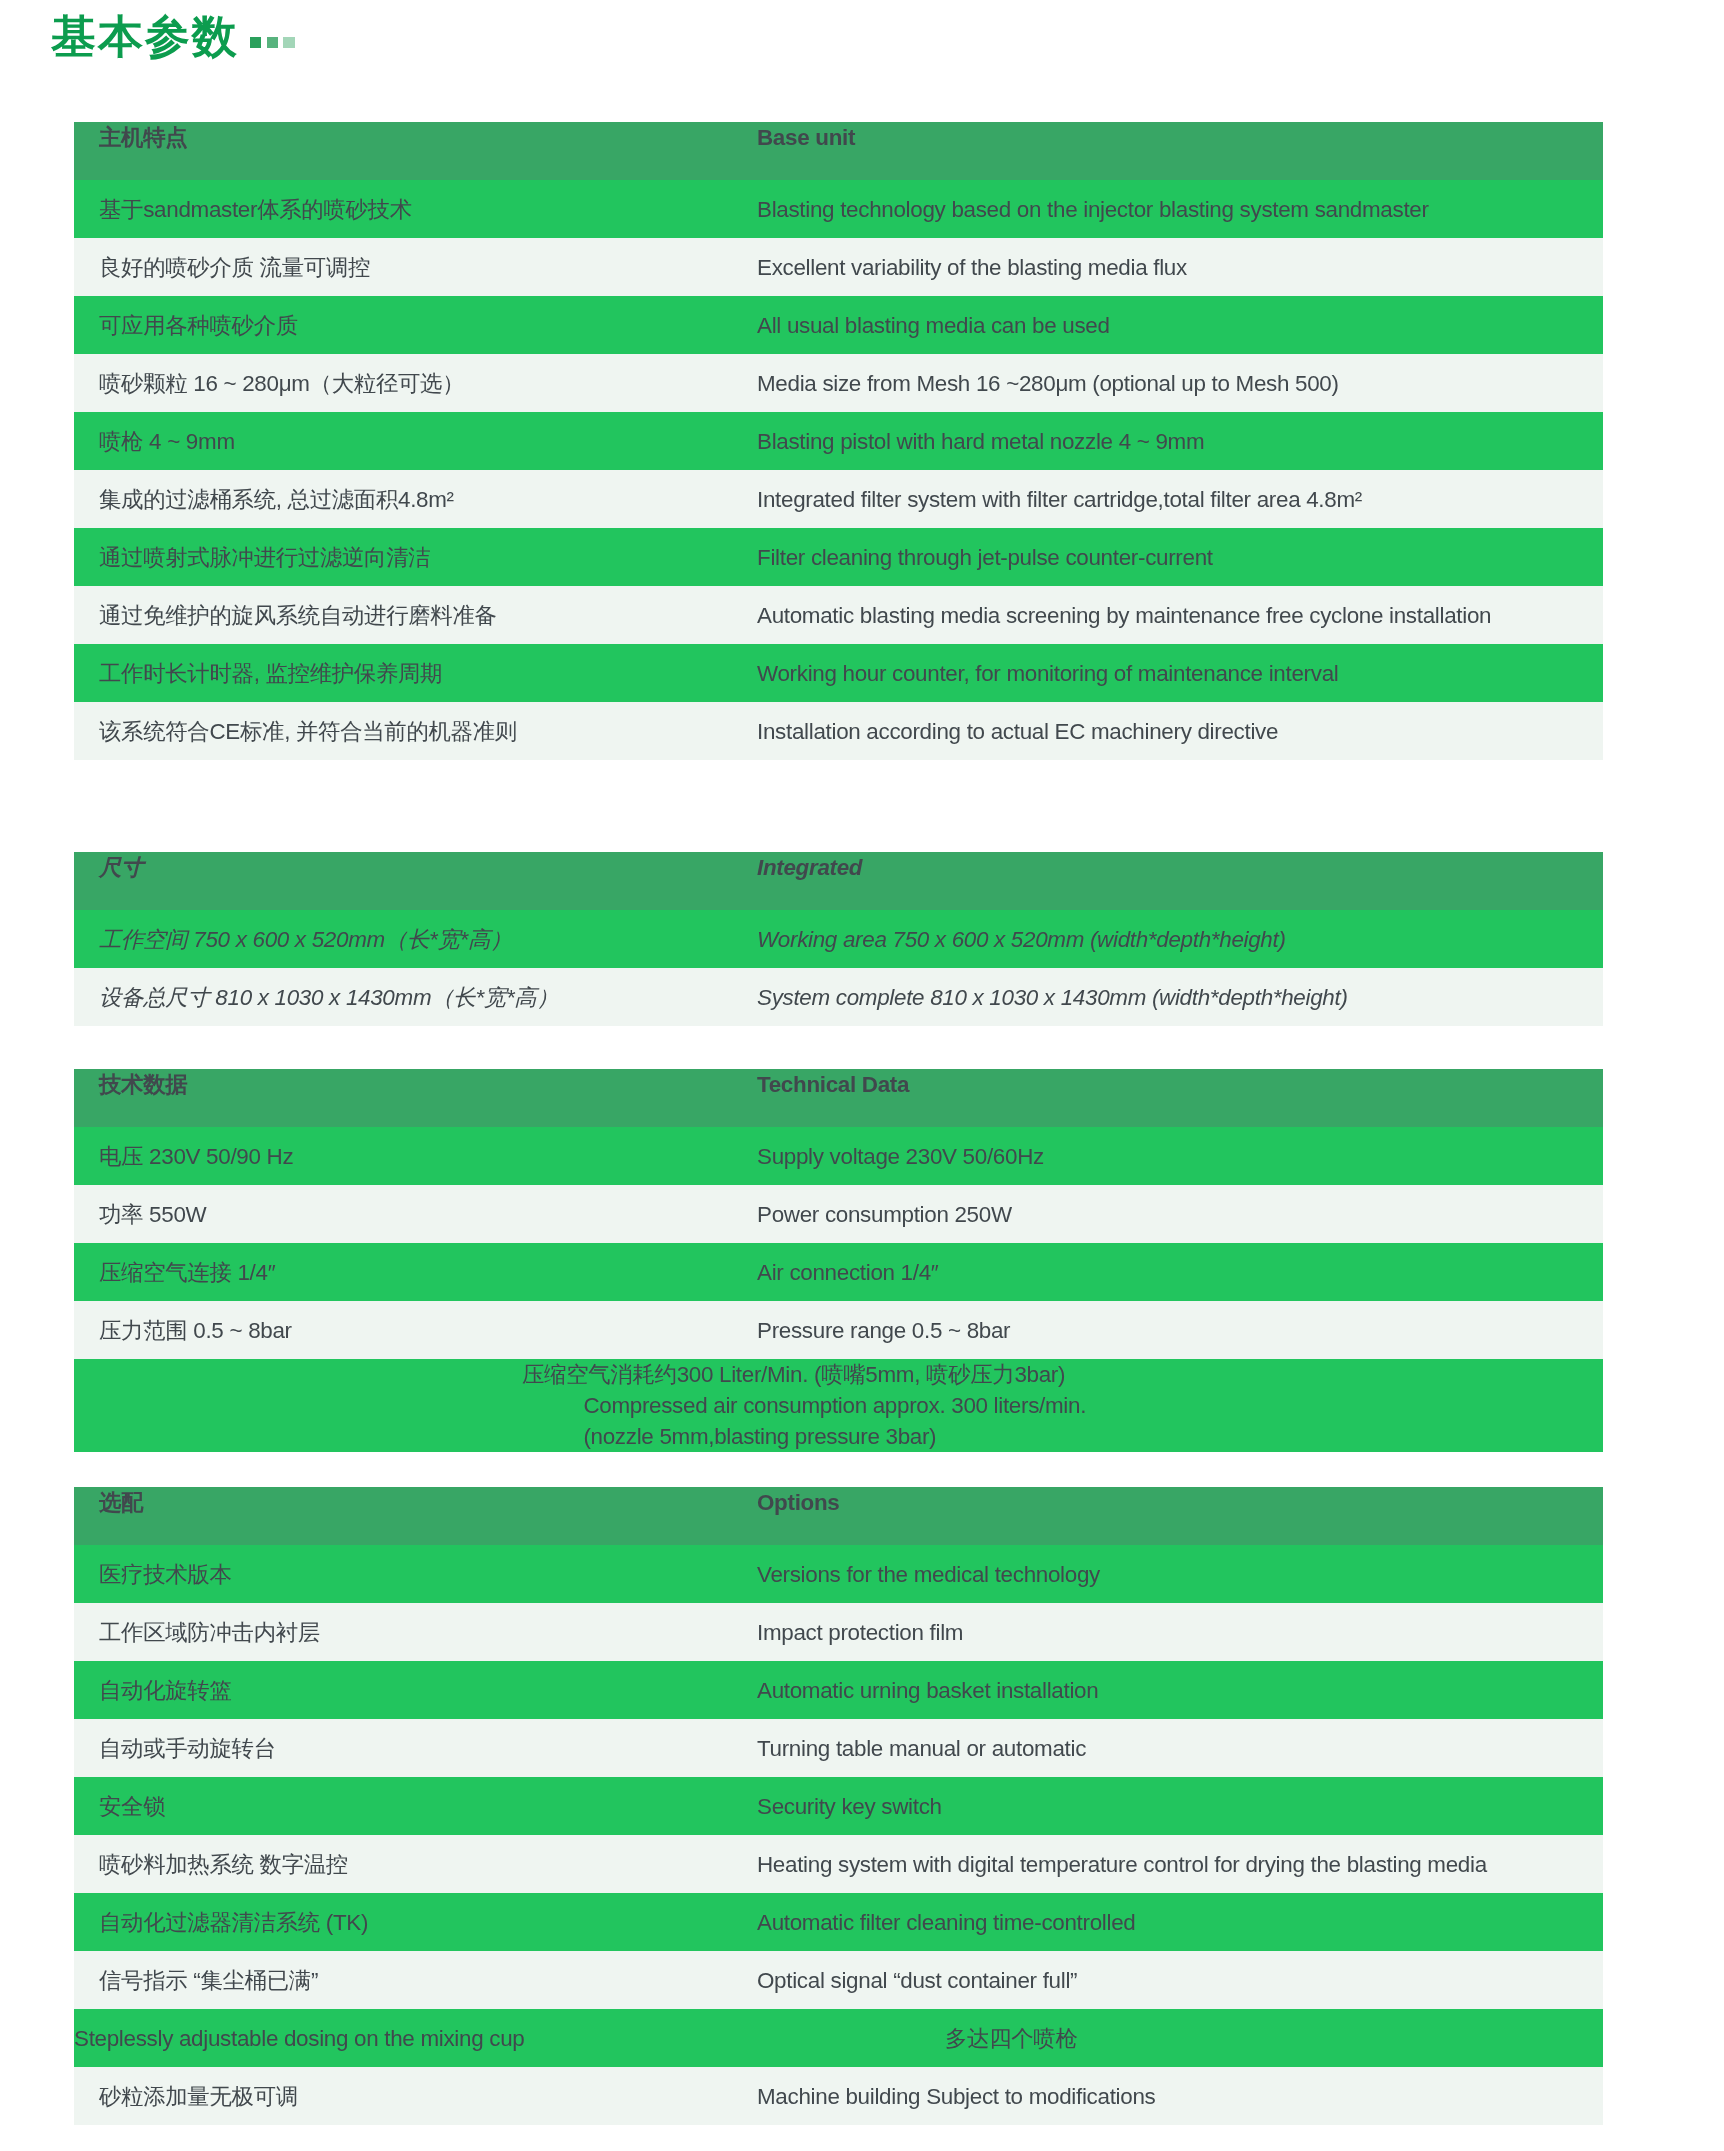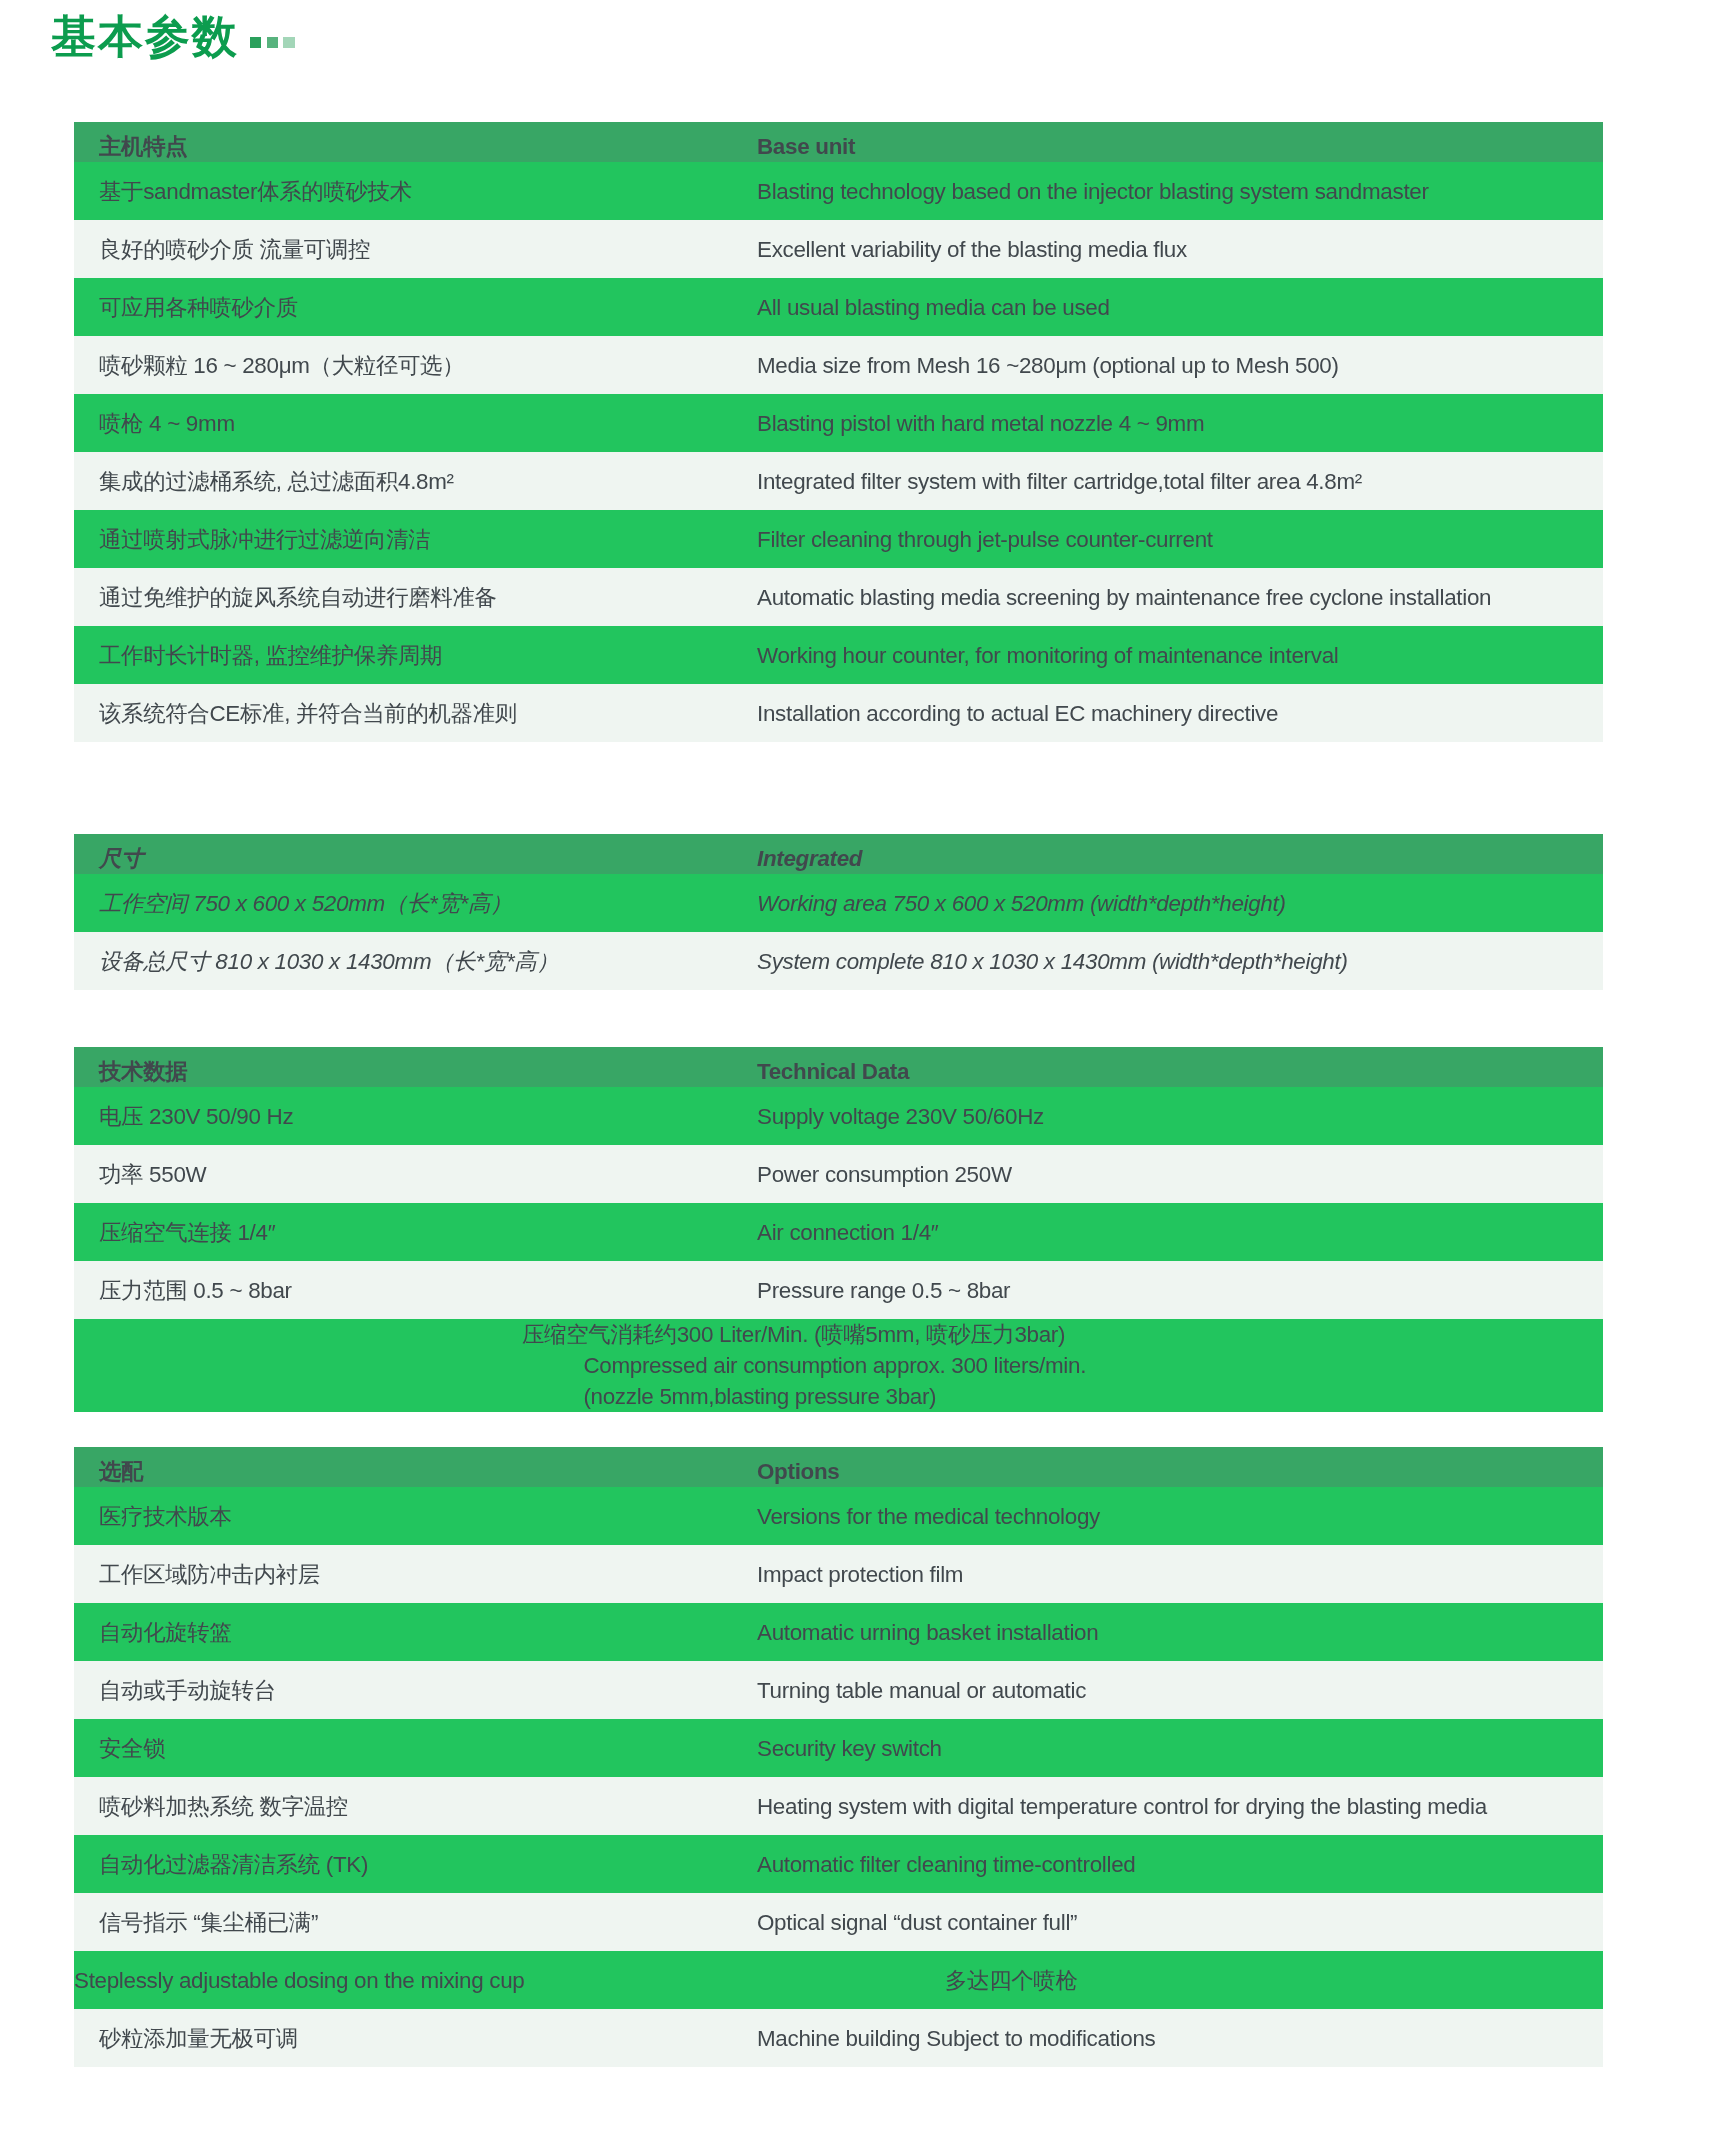--- a/index.html
+++ b/index.html
@@ -41,28 +41,28 @@
   .sq { width: 11.2px; height: 11.2px; display: inline-block; }
 
   .spec-tables {
     position: absolute;
     left: 74px;
     top: 122px;
     width: 1529px;
   }
   .spec-section { width: 100%; }
   .spec-section:nth-of-type(2) { margin-top: 92px; font-style: italic; }
-  .spec-section:nth-of-type(3) { margin-top: 57px; }
+  .spec-section:nth-of-type(3) { margin-top: 43px; }
   .spec-section:nth-of-type(4) { margin-top: 35px; }
 
   .section-header {
-    height: 40px;
+    height: 58px;
     background: var(--header-green);
     display: flex;
-    align-items: flex-end;
+    align-items: flex-start;
   }
   .header-cell {
     color: #ffffff;
     font-size: 28px;
     font-weight: 700;
     letter-spacing: 0.5px;
   }
   .row {
     display: flex;
     align-items: center;

